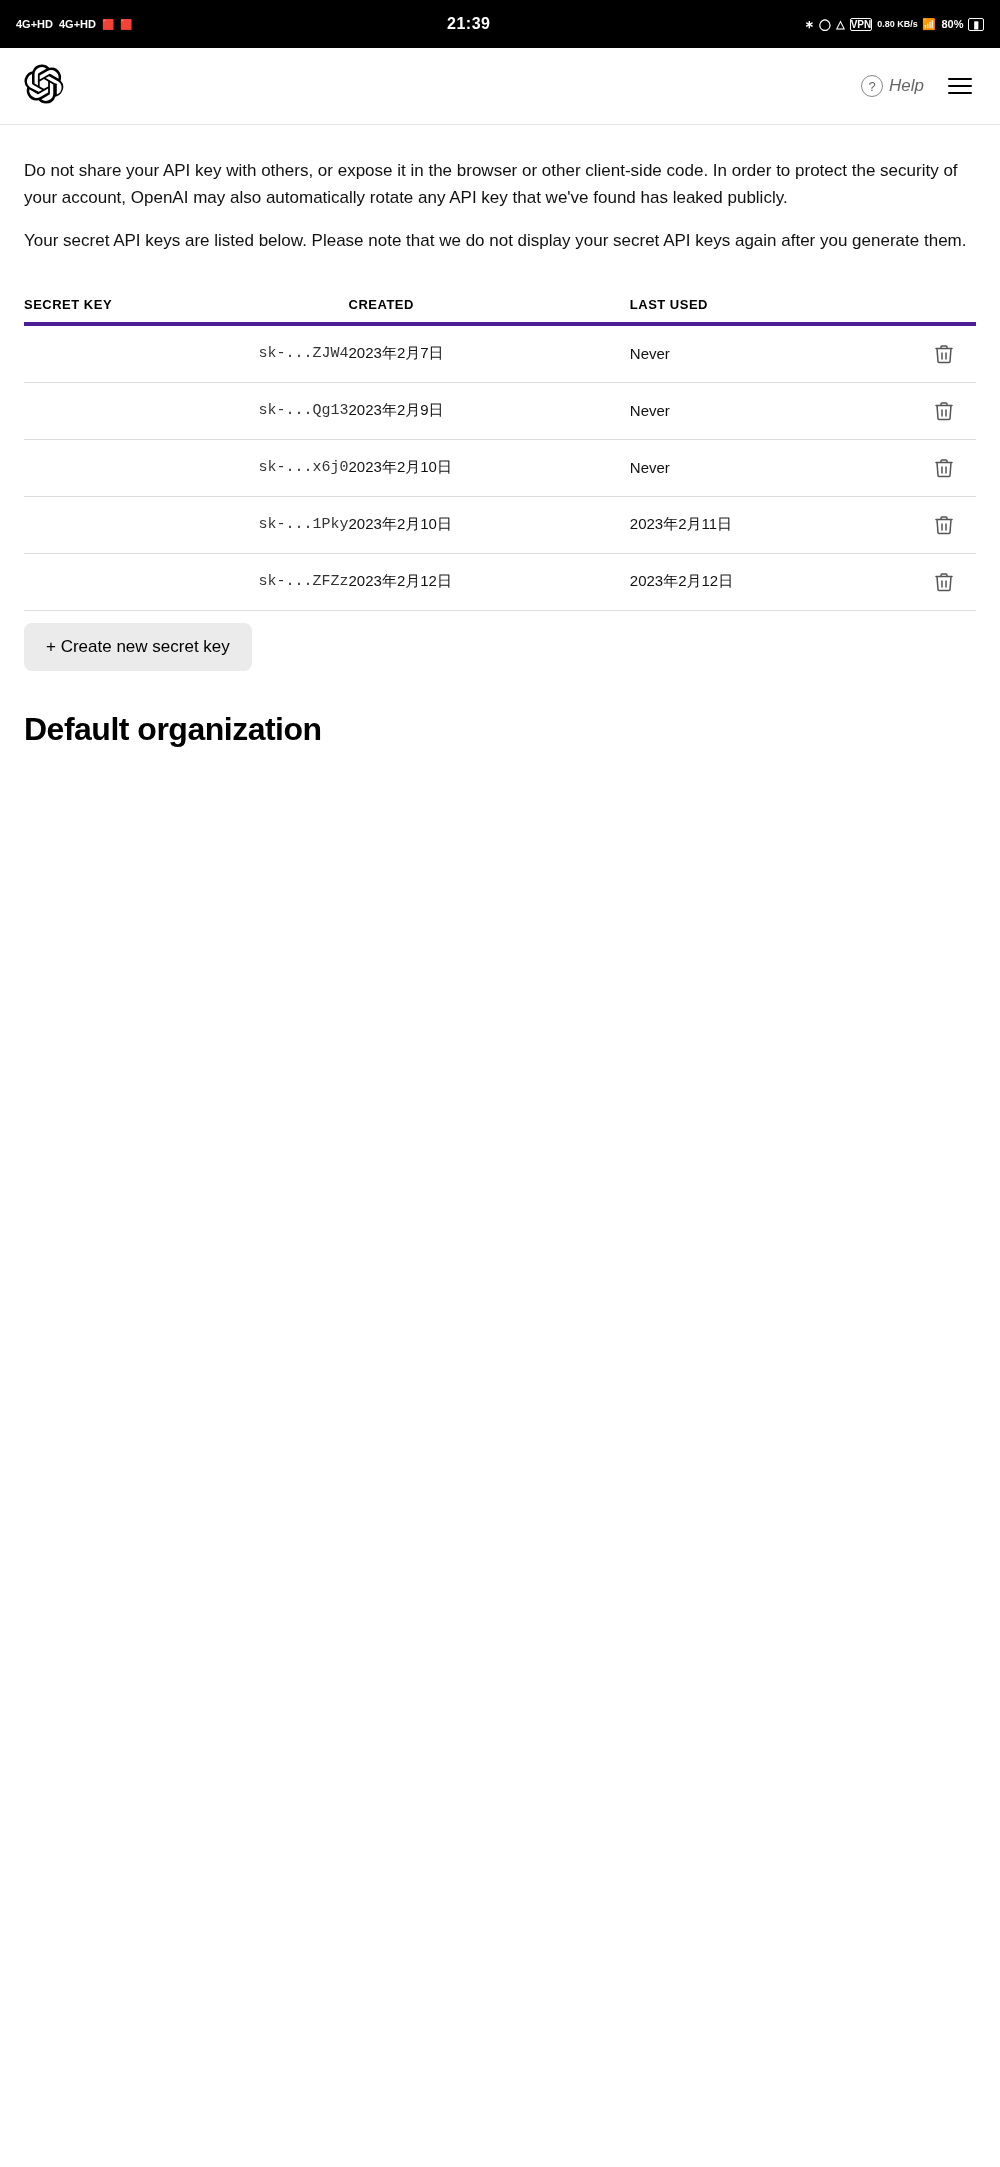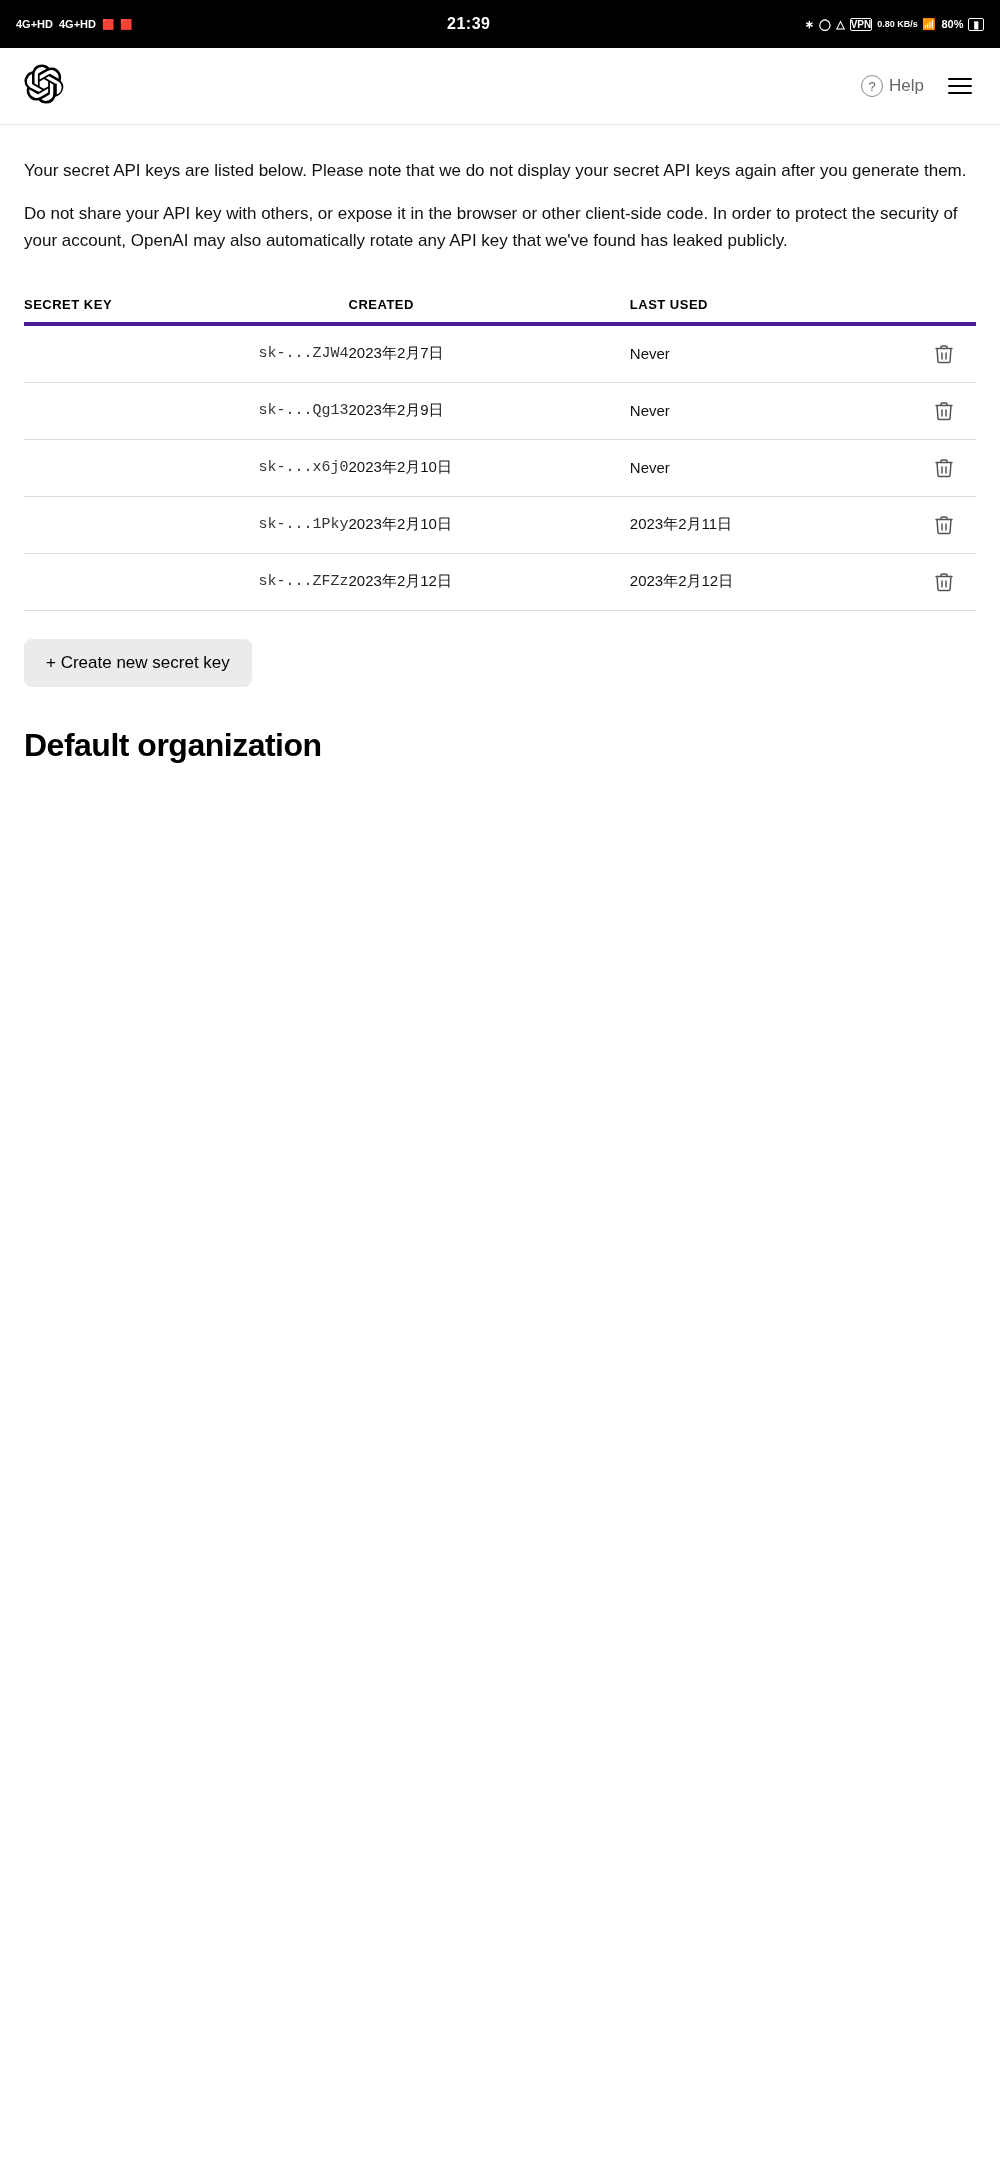--- a/index.html
+++ b/index.html
@@ -172,21 +172,21 @@
       justify-content: center;
       color: #555;
       font-size: 18px;
     }
 
     
     .create-btn {
       display: inline-flex;
       align-items: center;
       gap: 8px;
-      margin-top: 28px;
+      margin-top: 12px;
       padding: 14px 22px;
       background: #ebebeb;
       border: none;
       border-radius: 8px;
       font-size: 17px;
       font-weight: 500;
       cursor: pointer;
       color: #000;
     }
 
@@ -223,34 +223,34 @@
 
 <div class="nav-header">
   <div>
     <svg class="logo-icon" viewBox="0 0 41 41" fill="none" xmlns="http://www.w3.org/2000/svg">
       <path d="M37.532 16.87a9.963 9.963 0 00-.856-8.184 10.078 10.078 0 00-10.855-4.835 9.964 9.964 0 00-7.505-3.35 10.079 10.079 0 00-9.612 6.977 9.967 9.967 0 00-6.664 4.834 10.08 10.08 0 001.24 11.817 9.965 9.965 0 00.856 8.185 10.079 10.079 0 0010.855 4.835 9.965 9.965 0 007.504 3.35 10.078 10.078 0 009.617-6.981 9.967 9.967 0 006.663-4.834 10.079 10.079 0 00-1.243-11.814zM22.498 37.886a7.474 7.474 0 01-4.799-1.735c.061-.033.168-.091.237-.134l7.964-4.6a1.294 1.294 0 00.655-1.134V19.054l3.366 1.944a.12.12 0 01.066.092v9.299a7.505 7.505 0 01-7.49 7.496zM6.392 31.006a7.471 7.471 0 01-.894-5.023c.06.036.162.099.237.141l7.964 4.6a1.297 1.297 0 001.308 0l9.724-5.614v3.888a.12.12 0 01-.048.103l-8.051 4.649a7.504 7.504 0 01-10.24-2.744zM4.297 13.62A7.469 7.469 0 018.2 10.333c0 .068-.004.19-.004.274v9.201a1.294 1.294 0 00.654 1.132l9.723 5.614-3.366 1.944a.12.12 0 01-.114.012L6.044 23.86a7.504 7.504 0 01-1.747-10.24zm27.658 6.437l-9.724-5.615 3.367-1.943a.121.121 0 01.114-.012l9.048 5.228a7.498 7.498 0 01-1.158 13.528v-9.476a1.293 1.293 0 00-.647-1.71zm3.35-5.043c-.059-.037-.162-.099-.236-.141l-7.965-4.6a1.298 1.298 0 00-1.308 0l-9.723 5.614v-3.888a.12.12 0 01.048-.103l8.05-4.645a7.497 7.497 0 0111.135 7.763zm-21.063 6.929l-3.367-1.944a.12.12 0 01-.065-.092v-9.299a7.497 7.497 0 0112.293-5.756 6.94 6.94 0 00-.236.134l-7.965 4.6a1.294 1.294 0 00-.654 1.132l-.006 11.225zm1.829-3.943l4.33-2.501 4.332 2.497v4.998l-4.331 2.5-4.331-2.5V18z" fill="currentColor"></path>
     </svg>
   </div>
   <div class="nav-right">
     <button class="help-btn">
       <span style="width:22px;height:22px;border:1.5px solid #888;border-radius:50%;display:inline-flex;align-items:center;justify-content:center;font-size:13px;color:#666;">?</span>
-      <span style="color:#666;font-size:17px;">Help</span>
+      <span style="color:#666;font-size:17px;font-style:italic;">Help</span>
     </button>
     <button class="hamburger-btn">
       <div class="hamburger-line"></div>
       <div class="hamburger-line"></div>
       <div class="hamburger-line"></div>
     </button>
   </div>
 </div>
 
 <div class="main-content">
 
+  <p class="description">Do not share your API key with others, or expose it in the browser or other client-side code. In order to protect the security of your account, OpenAI may also automatically rotate any API key that we've found has leaked publicly.</p>
   <p class="description">Your secret API keys are listed below. Please note that we do not display your secret API keys again after you generate them.</p>
-  <p class="description">Do not share your API key with others, or expose it in the browser or other client-side code. In order to protect the security of your account, OpenAI may also automatically rotate any API key that we've found has leaked publicly.</p>
 
   
   <div class="table-header">
     <span class="col-header">SECRET KEY</span>
     <span class="col-header">CREATED</span>
     <span class="col-header">LAST USED</span>
     <span class="col-header"></span>
   </div>
 
   

